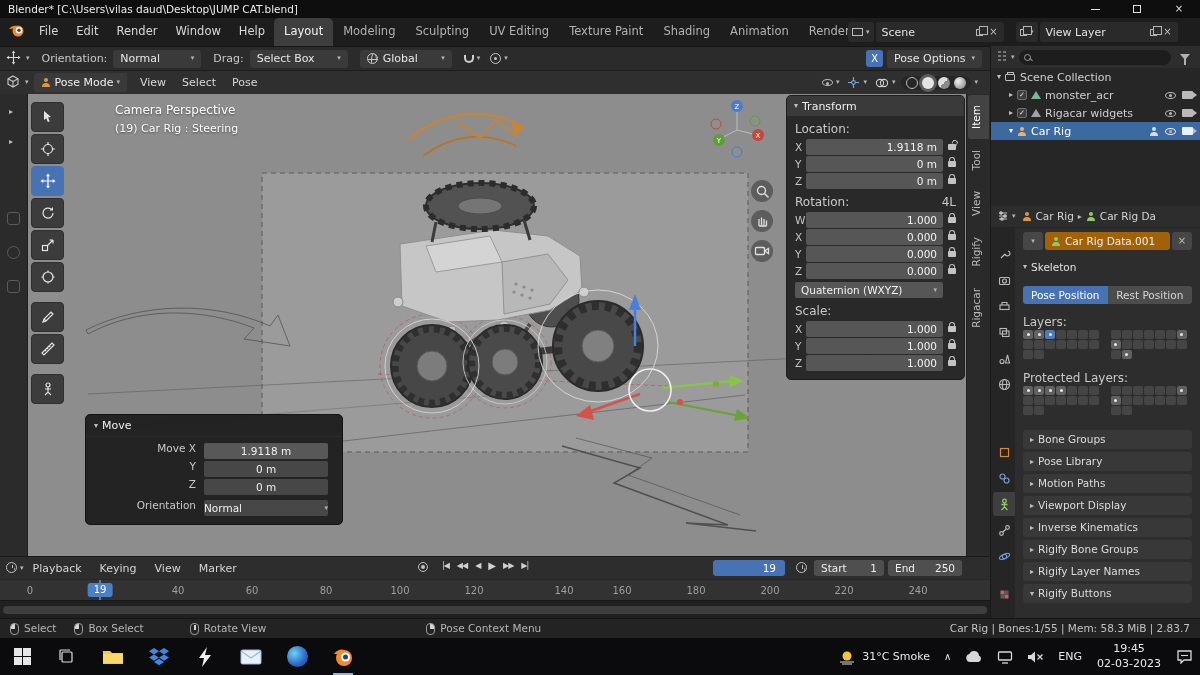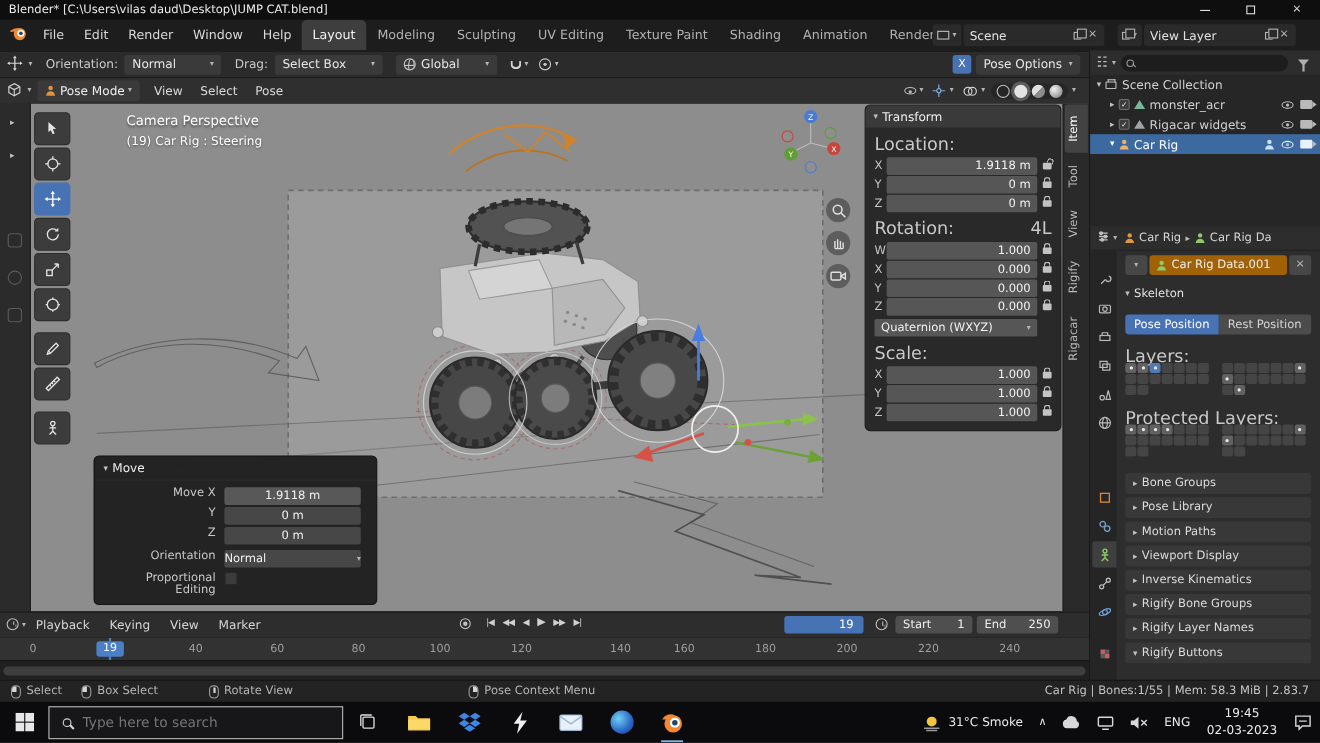--- a/index.html
+++ b/index.html
@@ -75,21 +75,21 @@
 .i-lock.open::before{left:4px;transform:rotate(22deg)}
 
 .toolcol{display:flex;flex-direction:column;gap:2px}
 .tbtn{width:33px;height:30px;background:#3c3c3c;border:1px solid #2e2e2e;border-radius:4px;display:flex;align-items:center;justify-content:center}
 .tbtn.active{background:#4772b3;border-color:#4772b3}
 .tgap{height:6px}
 
 .npanel{background:rgba(38,38,38,.97);border:1px solid #1e1e1e;border-radius:5px}
 .nphead{height:20px;display:flex;align-items:center;padding:0 7px;background:#3a3a3a;border-radius:4px 4px 0 0;color:#eee;font-size:11px}
 .npbody{padding:7px 8px}
-.lbl{color:#c9c9c9;font-size:16px}
+.lbl{color:#c9c9c9;font-size:12px}
 .nrow{display:flex;align-items:center;margin-bottom:1px}
 .axis{width:11px;color:#c6c6c6;font-size:10.5px}
 .nfield{flex:1;background:#565656;border-radius:2px;height:16px;display:flex;align-items:center;justify-content:flex-end;padding:0 6px;color:#f2f2f2;font-size:10.5px}
 .nfield.dd{justify-content:flex-start}
 .nfield.dd .chev{margin-left:auto}
 .vtabsbar{background:#2a2a2a;border-left:1px solid #202020}
 .vtab{writing-mode:vertical-rl;transform:rotate(180deg);padding:10px 3px;margin:1px 0 1px 1px;font-size:10.5px;color:#b9b9b9;border-radius:0 3px 3px 0;width:21px;text-align:center}
 .vtab.active{background:#434343;color:#fff}
 
 .movepanel{background:rgba(30,30,30,.96);border:1px solid #141414;border-radius:5px}
@@ -527,24 +527,20 @@
             <span class="mplabel">Z</span>
             <span class="mpfield">0 m</span>
           </div>
         <div class="mprow" style="margin-top:5px">
           <span class="mplabel">Orientation</span>
           <span class="mpfield" style="justify-content:flex-start">
             <span>Normal</span>
             <span class="chev" style="margin-left:auto">▾</span>
           </span>
         </div>
-        <div class="mprow" style="margin-top:4px">
-          <span class="mplabel">Proportional Editing</span>
-          <span class="mpchk"></span>
-        </div>
       </div>
     </div>
 
     
     <div class="ab npanel" style="left:758px;top:1px;width:179px">
       <div class="nphead">
         <span class="tri">▾</span>
         <span>Transform</span>
       </div>
       <div class="npbody">
@@ -971,24 +967,20 @@
 
   <div class="ab taskbar" style="left:0;top:638px;width:1200px;height:37px">
     <span class="tbicon" style="width:44px">
       <svg width="17" height="17" viewBox="0 0 17 17">
           <rect x="0" y="0" width="8" height="8" fill="#e6e6e6"></rect>
           <rect x="9" y="0" width="8" height="8" fill="#e6e6e6"></rect>
           <rect x="0" y="9" width="8" height="8" fill="#e6e6e6"></rect>
           <rect x="9" y="9" width="8" height="8" fill="#e6e6e6"></rect>
         </svg>
     </span>
-    <span class="tsearch">
-      <span class="i-search"></span>
-      <input type="text" placeholder="Type here to search" style="">
-    </span>
     <span class="tbicon">
       <svg width="18" height="18" viewBox="0 0 18 18" fill="none" stroke="#e0e0e0" stroke-width="1.2">
           <rect x="4" y="4" width="10" height="10" rx="1"></rect>
           <path d="M2 12V3a1 1 0 0 1 1-1h9"></path>
         </svg>
     </span>
     <span class="tbicon">
       <svg width="22" height="18" viewBox="0 0 22 18">
           <path d="M1 3h7l2 2h11v11H1z" fill="#f6c94a"></path>
           <path d="M1 6h20v9H1z" fill="#fbd968"></path>

